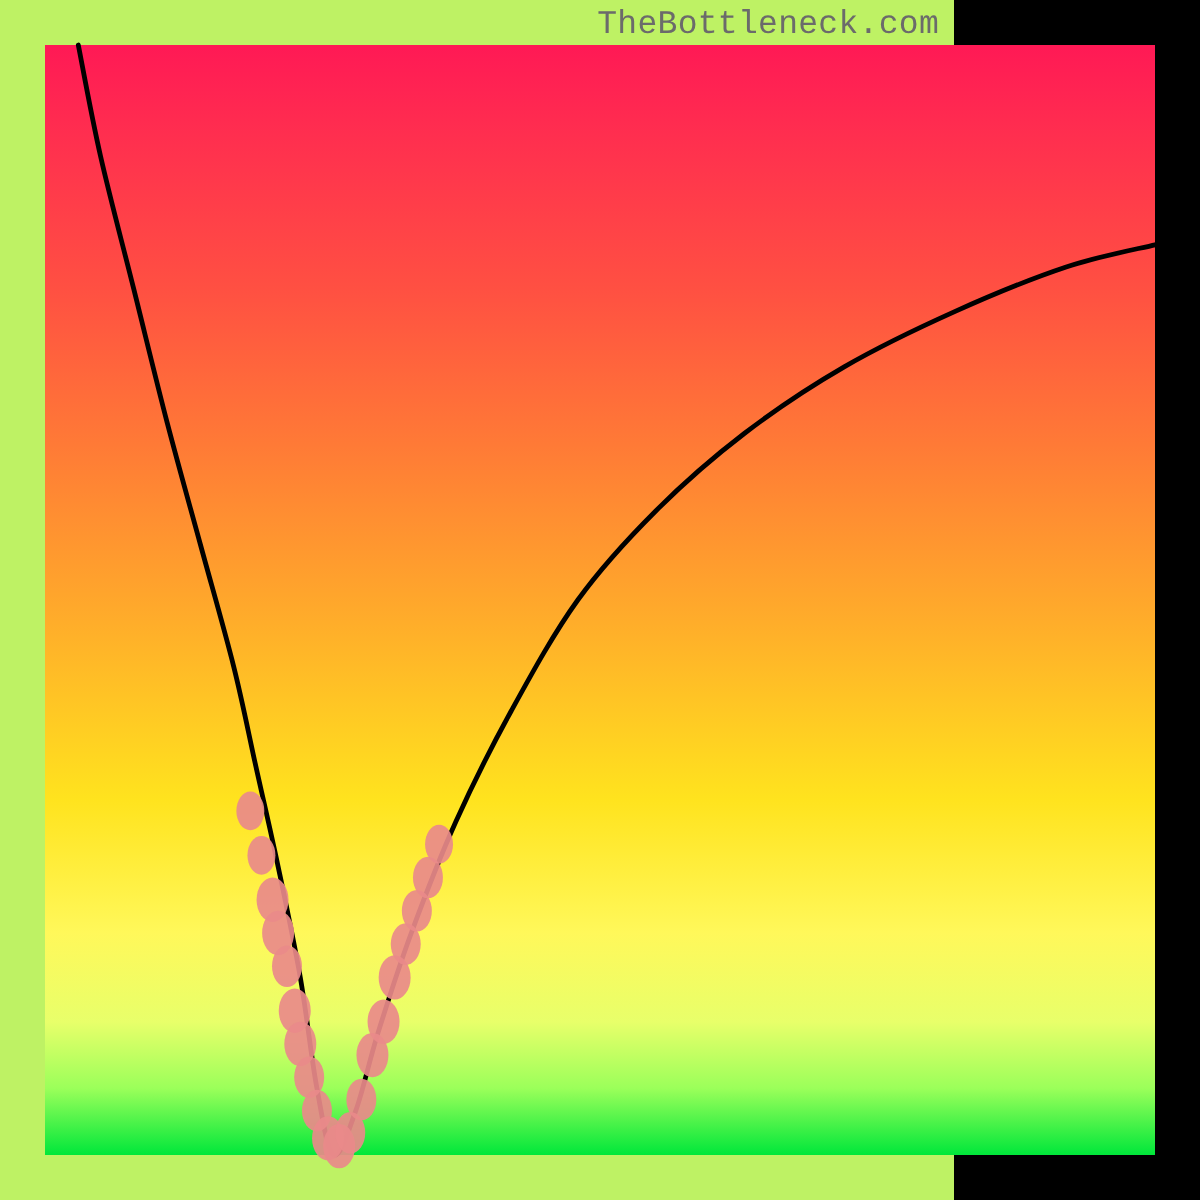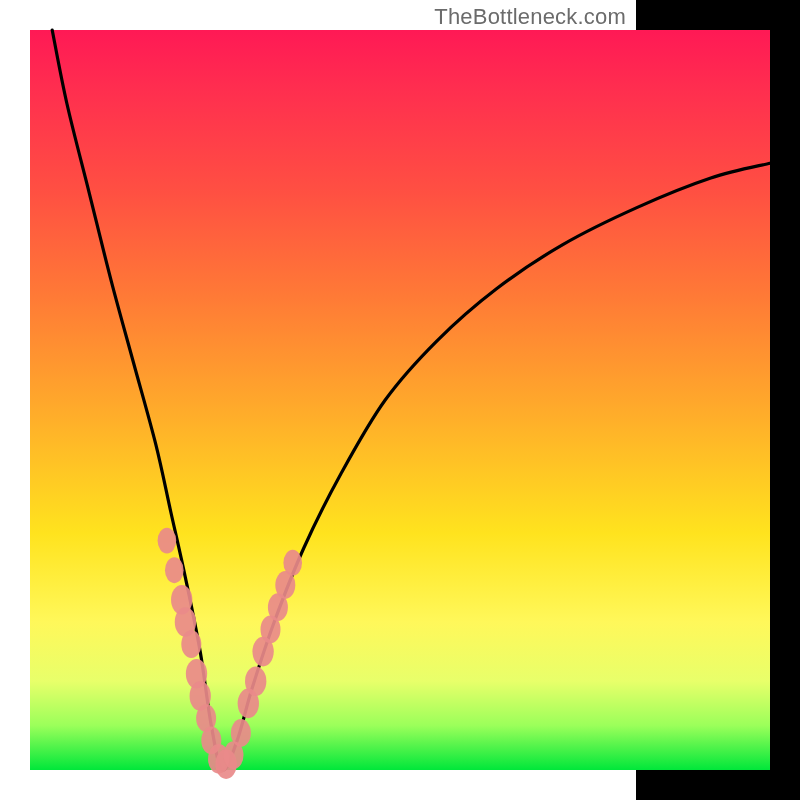--- a/index.html
+++ b/index.html
@@ -8,21 +8,22 @@
     width: 800px;
     height: 800px;
     overflow: hidden;
     background: #000;
     font-family: Arial, Helvetica, sans-serif;
   }
   .frame {
     position: relative;
     width: 636px;
     height: 800px;
-    background: #ffffff;
+    background: #bef264;
+    font-family: Liberation Mono, monospace;
   }
   .plot {
     position: absolute;
     left: 30px;
     top: 30px;
     width: 740px;
     height: 740px;
     
     background: linear-gradient(
       to bottom,

